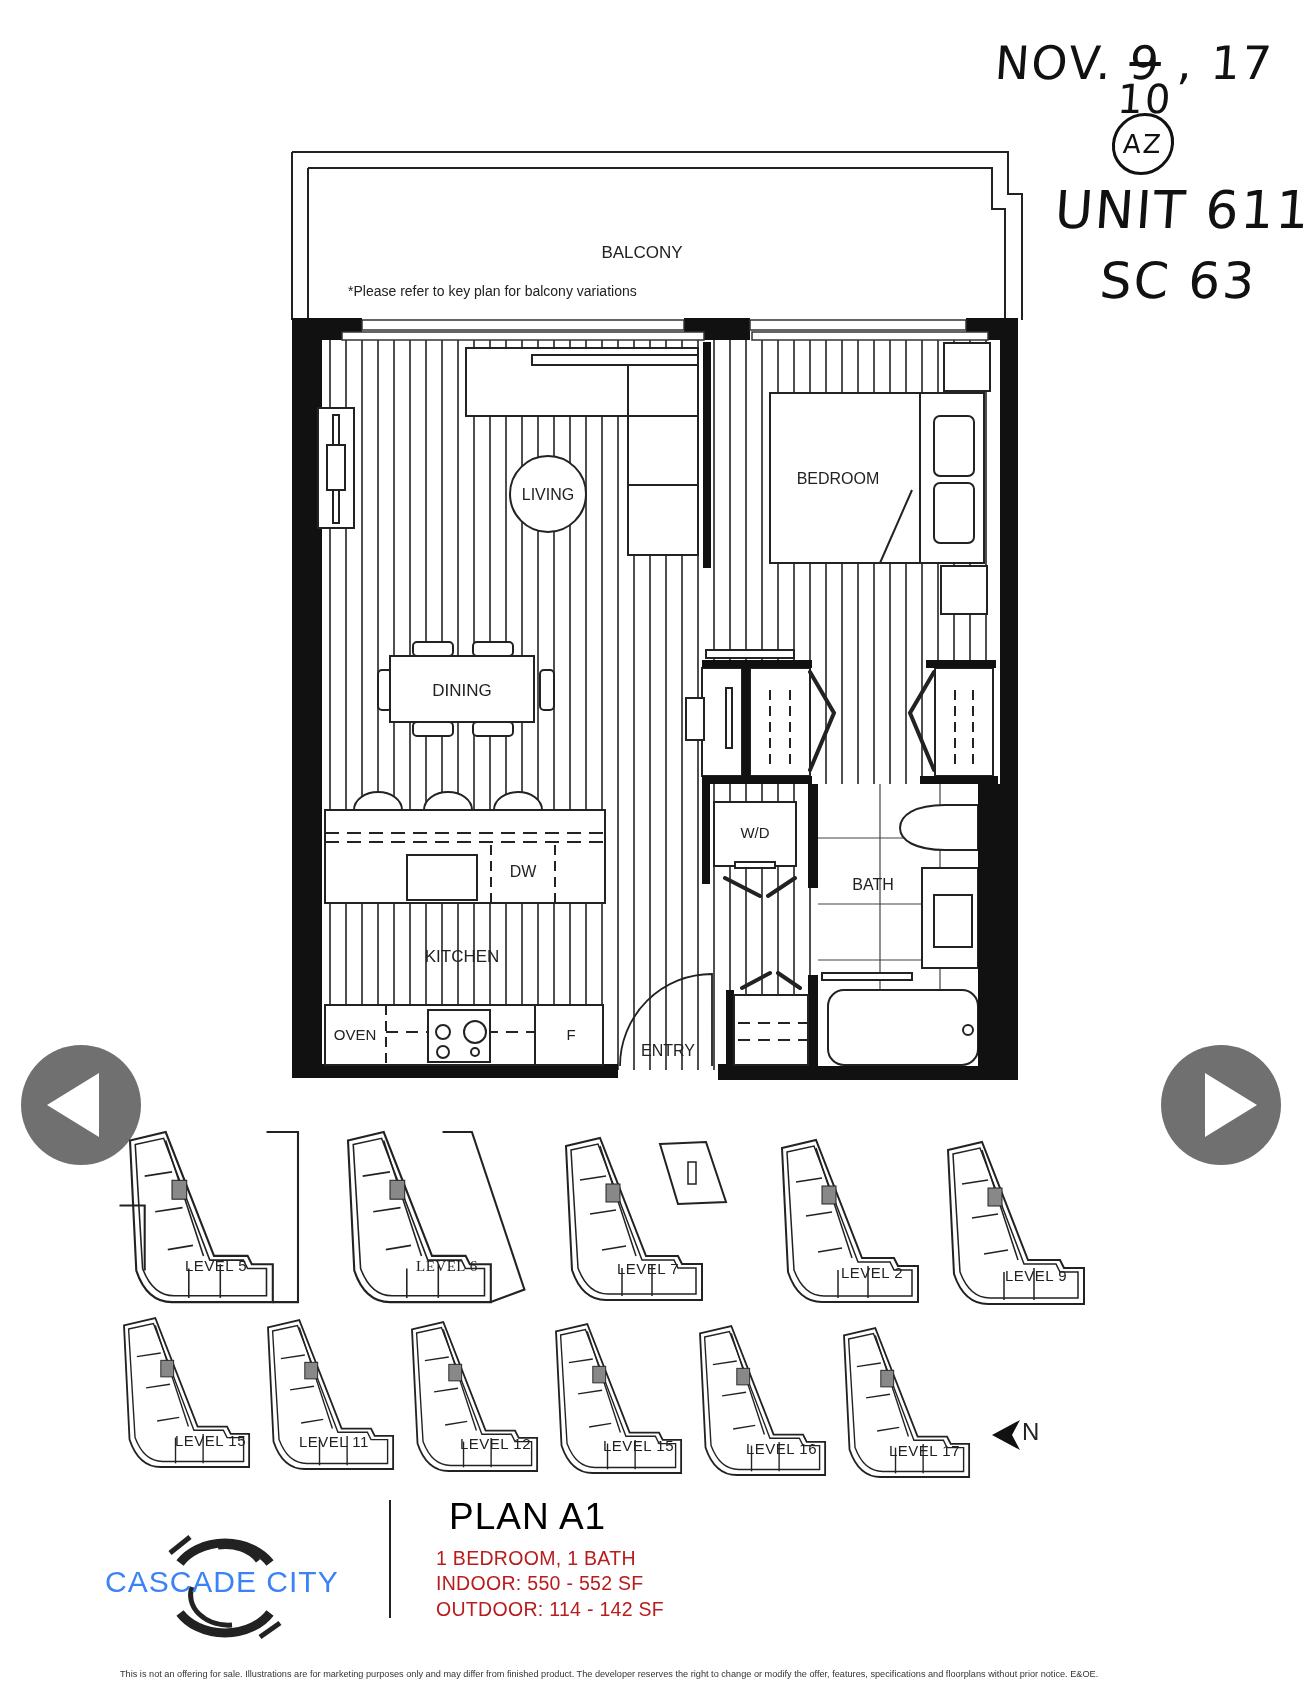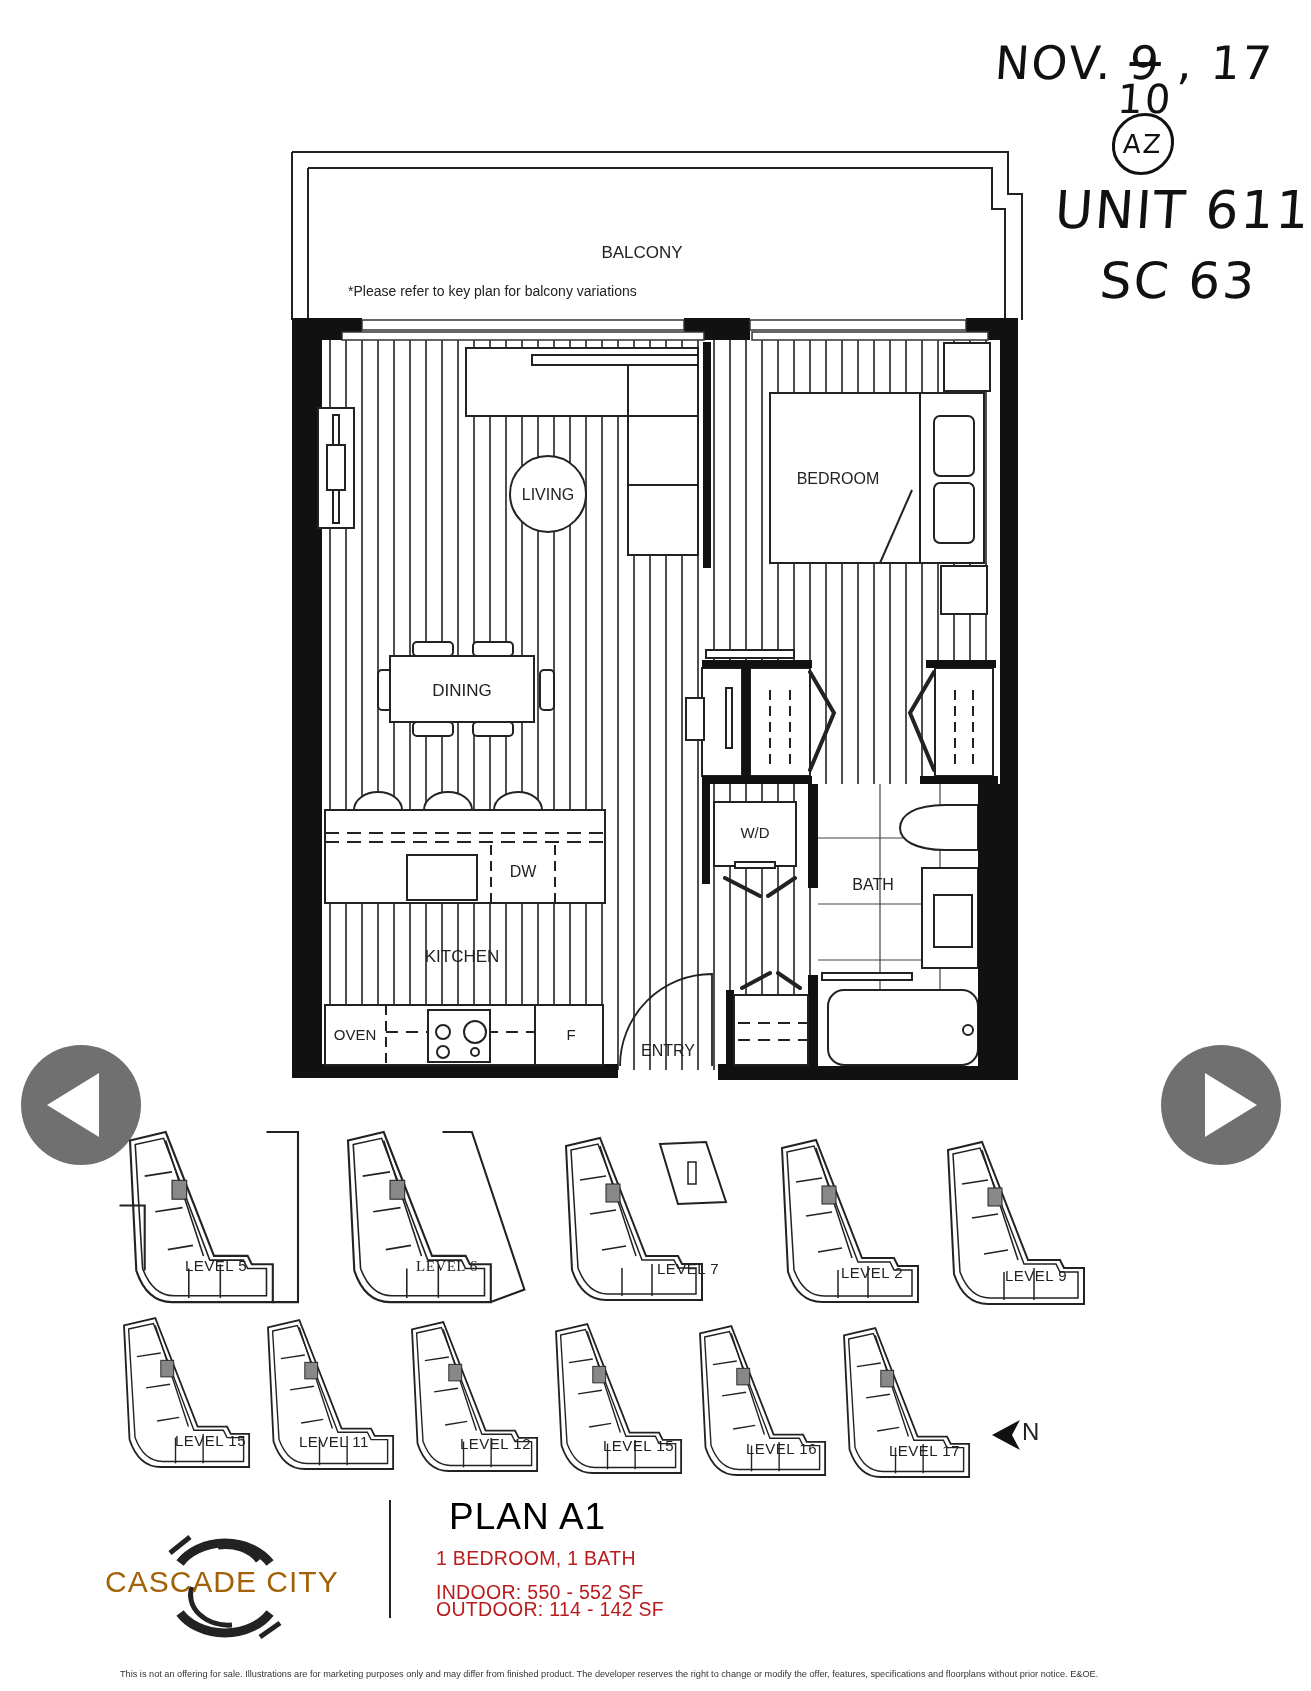--- a/index.html
+++ b/index.html
@@ -13,26 +13,26 @@
   #annot-unit{left:1055px;top:180px;font-size:52px;}
   #annot-sc{left:1100px;top:252px;font-size:50px;}
   svg text{font-family:"Liberation Sans","DejaVu Sans",sans-serif;}
   .nav-btn{position:absolute;width:120px;height:120px;border-radius:50%;background:#707070;cursor:pointer;}
   .nav-btn .tri{position:absolute;width:0;height:0;border-top:32px solid transparent;border-bottom:32px solid transparent;}
   #prev-button{left:21px;top:1045px;}
   #prev-button .tri{left:26px;top:28px;border-right:52px solid #fff;}
   #next-button{left:1161px;top:1045px;}
   #next-button .tri{left:44px;top:28px;border-left:52px solid #fff;}
   .lvl-label{position:absolute;font-size:15px;letter-spacing:0.5px;color:#222;}
-  #logo-text{left:105px;top:1565px;font-size:30px;letter-spacing:1px;color:#a16207;}
+  #logo-text{left:105px;top:1565px;font-size:30px;letter-spacing:1px;color:#3b82f6;}
   #divider{left:389px;top:1500px;width:2px;height:118px;background:#222;}
   #plan-title{left:449px;top:1496px;font-size:37px;letter-spacing:1px;color:#000000;}
   .plan-line{position:absolute;left:436px;font-size:19.5px;color:#b91c1c;letter-spacing:0.3px;}
   #plan-beds{top:1547px;}
-  #plan-indoor{top:1572px;margin-top:9px;}
+  #plan-indoor{top:1572px;}
   #plan-outdoor{top:1598px;}
   #disclaimer{left:120px;top:1668px;width:1080px;font-size:9.5px;color:#333;white-space:nowrap;transform:scaleX(0.965);transform-origin:left top;}
   #north-arrow{left:990px;top:1418px;}
   #north-label{left:1022px;top:1418px;font-size:24px;color:#222;}
 </style>
 </head>
 <body>
 
 <div id="annot-date" class="abs hand">
   <span>NOV.</span>
@@ -269,21 +269,21 @@
   <g transform="translate(700,216) scale(0.92)">
       <use href="#lshape"></use>
     </g>
   <g transform="translate(844,218) scale(0.92)">
       <use href="#lshape"></use>
     </g>
 </svg>
 
 <div class="lvl-label" style="left:185px;top:1257px;">LEVEL 5</div>
 <div class="lvl-label" style="left:416px;top:1258px;font-family:Liberation Serif, serif;">LEVEL 6</div>
-<div class="lvl-label" style="left:617px;top:1260px;margin-left:40px;">LEVEL 7</div>
+<div class="lvl-label" style="left:617px;top:1260px;">LEVEL 7</div>
 <div class="lvl-label" style="left:841px;top:1264px;">LEVEL 2</div>
 <div class="lvl-label" style="left:1005px;top:1267px;">LEVEL 9</div>
 <div class="lvl-label" style="left:175px;top:1432px;">LEVEL 15</div>
 <div class="lvl-label" style="left:299px;top:1433px;">LEVEL 11</div>
 <div class="lvl-label" style="left:460px;top:1435px;">LEVEL 12</div>
 <div class="lvl-label" style="left:603px;top:1437px;">LEVEL 15</div>
 <div class="lvl-label" style="left:746px;top:1440px;">LEVEL 16</div>
 <div class="lvl-label" style="left:889px;top:1442px;">LEVEL 17</div>
 
 <svg id="north-arrow" class="abs" width="34" height="34">

